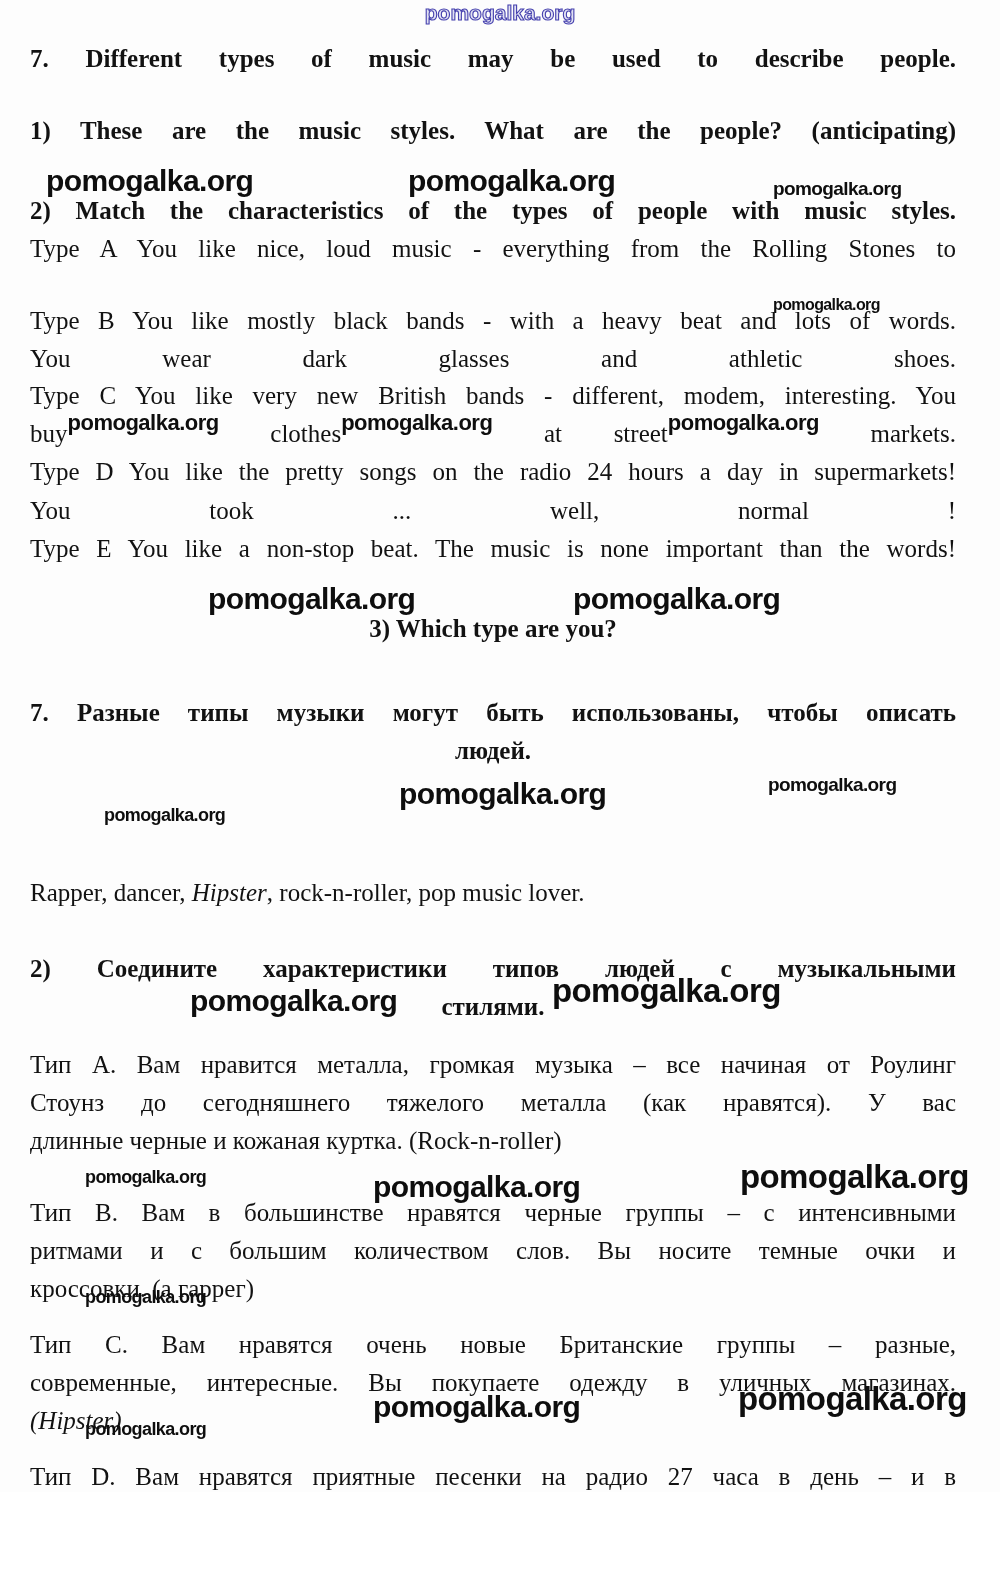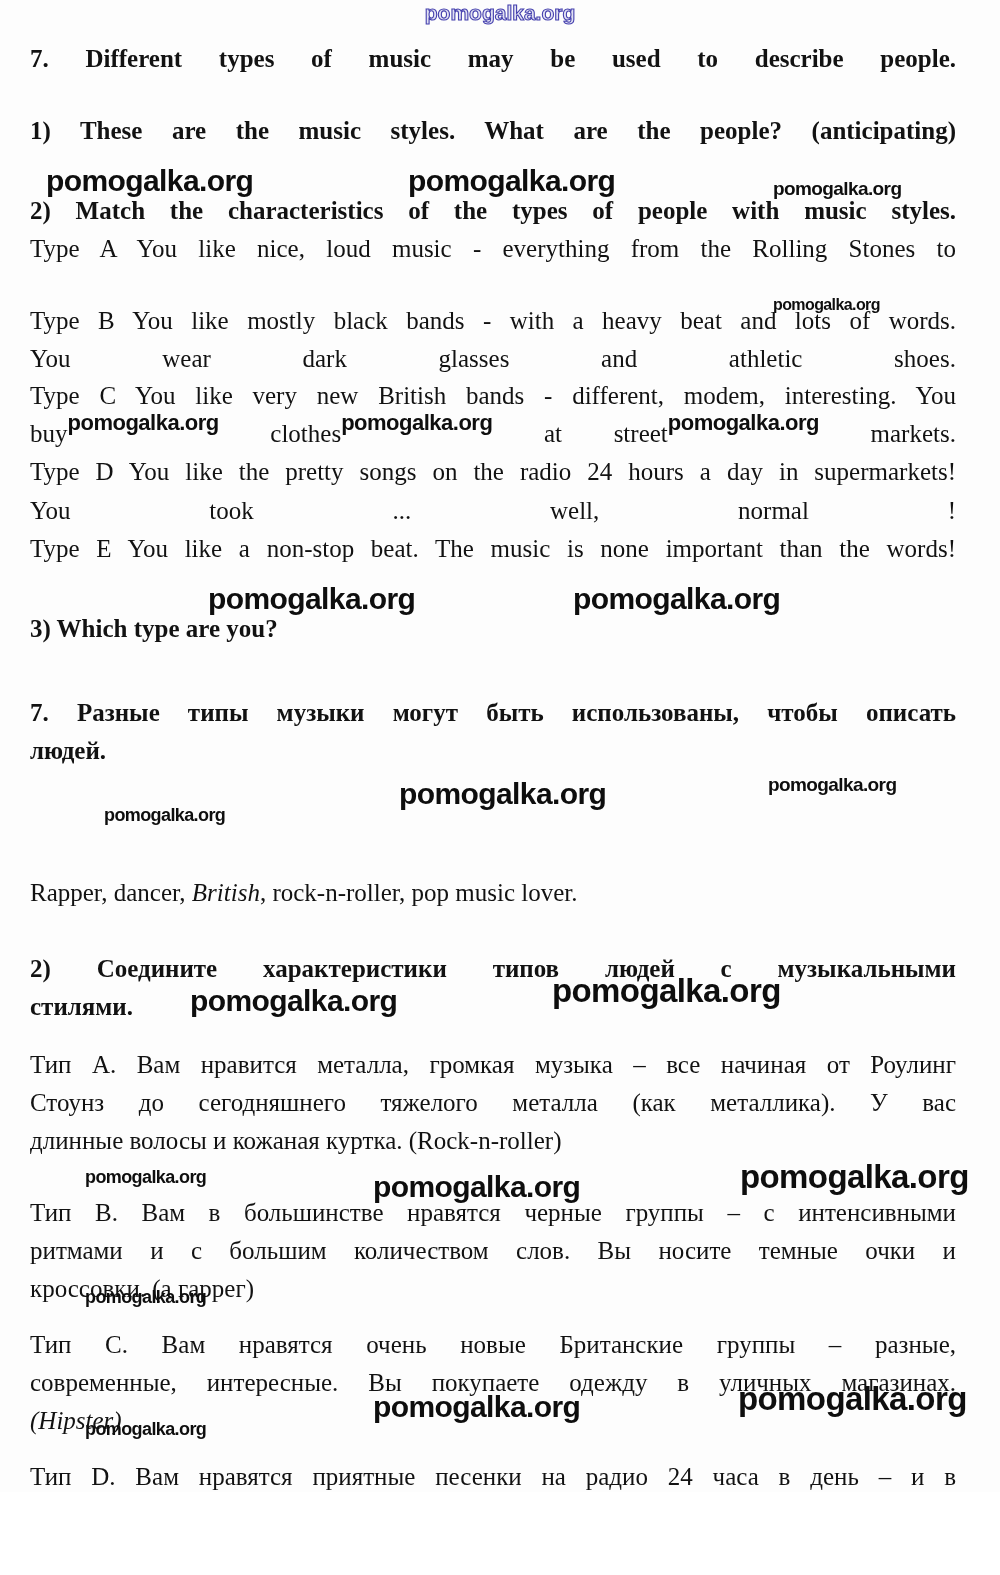--- a/index.html
+++ b/index.html
@@ -14,21 +14,21 @@
   }
   .line {
     position: absolute;
     left: 30px;
     width: 926px;
     font-size: 25px;
     line-height: 38px;
     white-space: nowrap;
   }
   .just { text-align: justify; text-align-last: justify; white-space: normal; }
-  .bold { font-weight: bold; }
+  .bold { font-weight: bold; text-align: center; }
   .ital { font-style: italic; }
   .flex-line {
     position: absolute;
     left: 30px;
     width: 926px;
     font-size: 25px;
     line-height: 38px;
     display: flex;
     justify-content: space-between;
     align-items: baseline;
@@ -130,46 +130,46 @@
 
   <div class="line bold just" style="top:694px">7. Разные типы музыки могут быть использованы, чтобы описать</div>
   <div class="line bold" style="top:732px">людей.</div>
 
   <span class="wm wm-30" style="left:399px;top:779px">pomogalka.org</span>
   <span class="wm wm-19" style="left:768px;top:775px">pomogalka.org</span>
   <span class="wm wm-18" style="left:104px;top:806px">pomogalka.org</span>
 
 
   <div class="line" style="top:874px">
-    <span>Rapper, dancer, </span><span class="ital">British</span><span>, rock-n-roller, pop music lover.</span>
+    <span>Rapper, dancer, </span><span class="ital">Hipster</span><span>, rock-n-roller, pop music lover.</span>
   </div>
 
   <div class="line bold just" style="top:950px">2) Соедините характеристики типов людей с музыкальными</div>
   <div class="line bold" style="top:988px">стилями.</div>
 
   <span class="wm wm-30" style="left:190px;top:986px">pomogalka.org</span>
   <span class="wm wm-33" style="left:552px;top:974px">pomogalka.org</span>
 
   <div class="line just" style="top:1046px">Тип А. Вам нравится металла, громкая музыка – все начиная от Роулинг</div>
-  <div class="line just" style="top:1084px">Стоунз до сегодняшнего тяжелого металла (как металлика). У вас</div>
-  <div class="line" style="top:1122px">длинные волосы и кожаная куртка. (Rock-n-roller)</div>
+  <div class="line just" style="top:1084px">Стоунз до сегодняшнего тяжелого металла (как нравятся). У вас</div>
+  <div class="line" style="top:1122px">длинные черные и кожаная куртка. (Rock-n-roller)</div>
 
   <span class="wm wm-18" style="left:85px;top:1168px">pomogalka.org</span>
   <span class="wm wm-30" style="left:373px;top:1172px">pomogalka.org</span>
   <span class="wm wm-33" style="left:740px;top:1160px">pomogalka.org</span>
 
   <div class="line just" style="top:1194px">Тип В. Вам в большинстве нравятся черные группы – с интенсивными</div>
   <div class="line just" style="top:1232px">ритмами и с большим количеством слов. Вы носите темные очки и</div>
   <div class="line" style="top:1270px">кроссовки. (а гаррег)</div>
 
   <span class="wm wm-18" style="left:85px;top:1288px">pomogalka.org</span>
 
   <div class="line just" style="top:1326px">Тип С. Вам нравятся очень новые Британские группы – разные,</div>
   <div class="line just" style="top:1364px">современные, интересные. Вы покупаете одежду в уличных магазинах.</div>
   <div class="line ital" style="top:1402px">(Hipster)</div>
 
   <span class="wm wm-30" style="left:373px;top:1392px">pomogalka.org</span>
   <span class="wm wm-33" style="left:738px;top:1382px">pomogalka.org</span>
   <span class="wm wm-18" style="left:85px;top:1420px">pomogalka.org</span>
 
-  <div class="line just" style="top:1458px">Тип D. Вам нравятся приятные песенки на радио 24 часа в день – и в</div>
+  <div class="line just" style="top:1458px">Тип D. Вам нравятся приятные песенки на радио 27 часа в день – и в</div>
 
 </div>
 
 </body></html>

